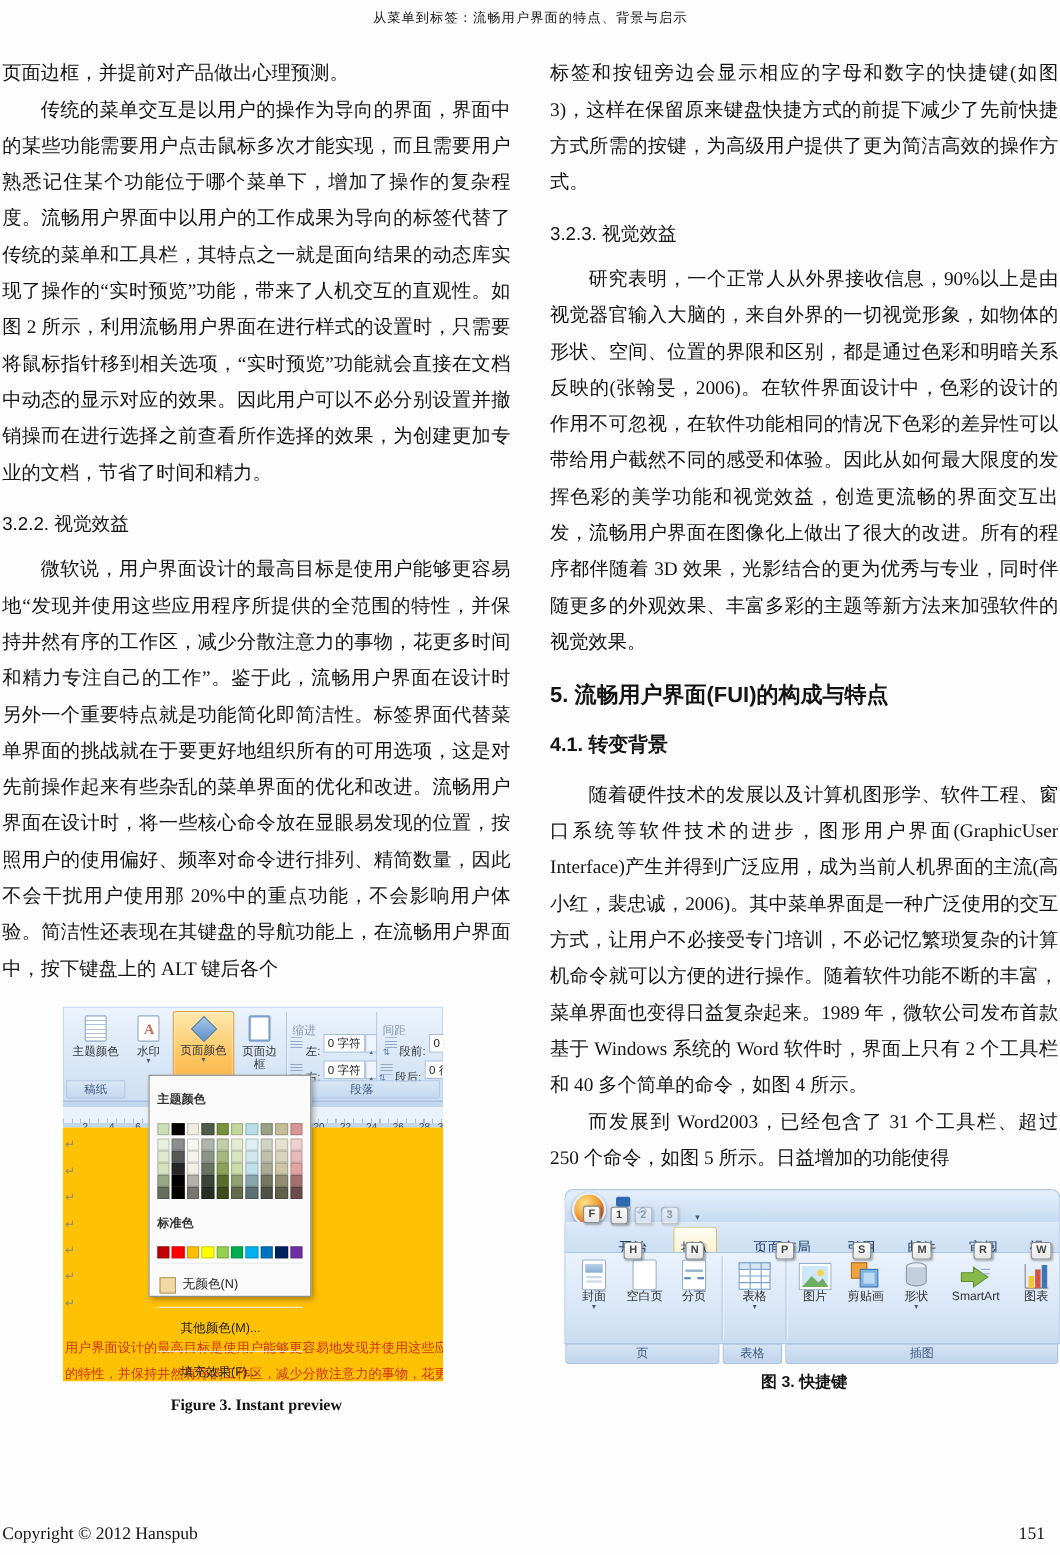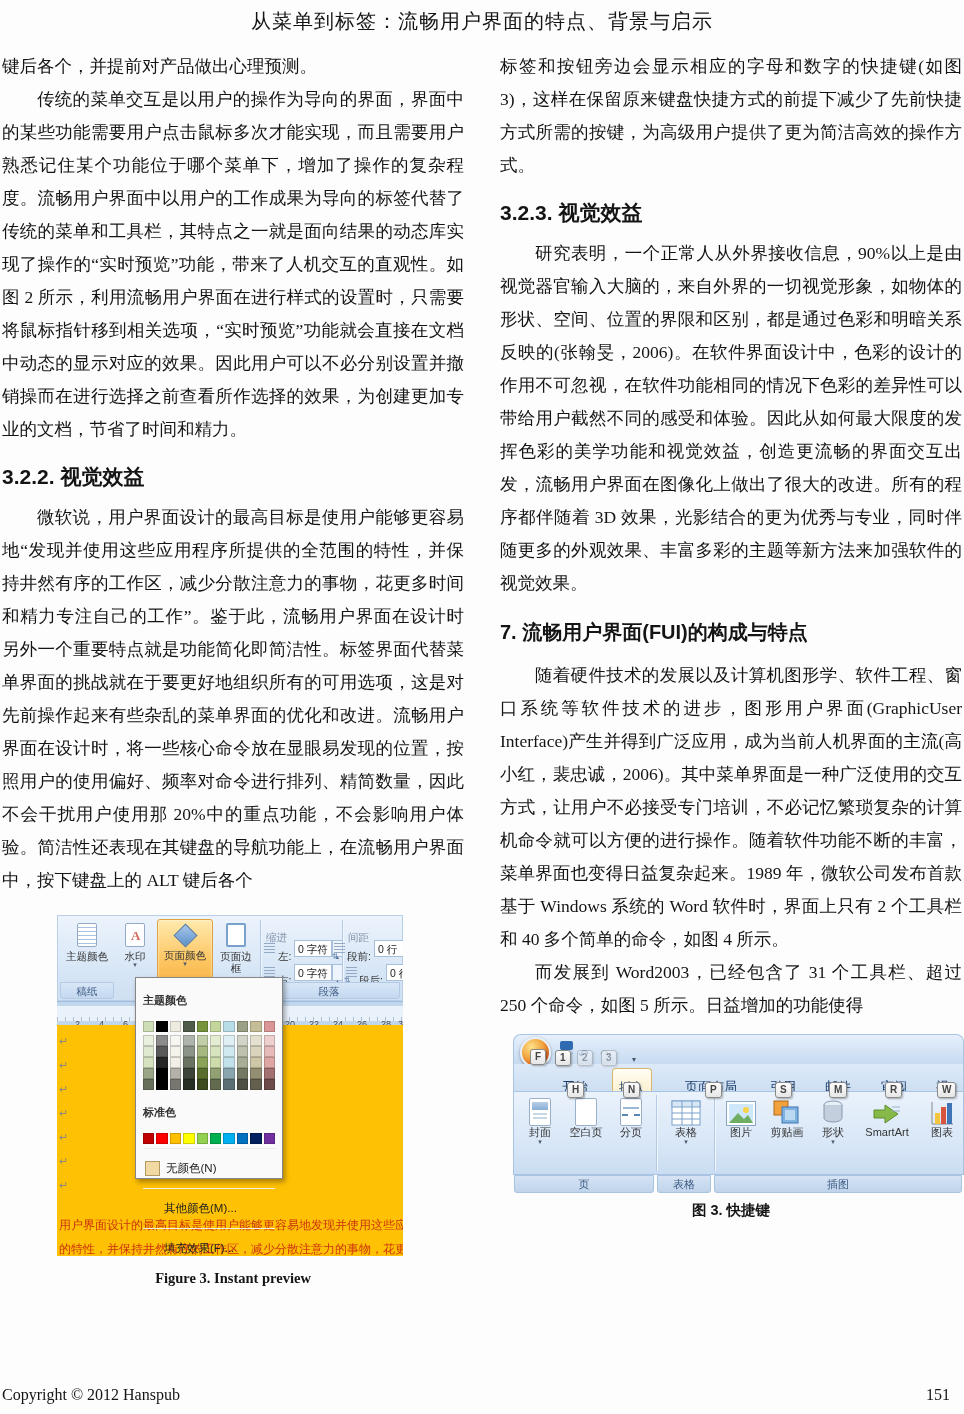--- a/index.html
+++ b/index.html
@@ -1,25 +1,25 @@
 <!DOCTYPE html>
 <html><head>
 <meta charset="utf-8">
 <style>
   html,body{margin:0;padding:0;background:#888;}
   .page{position:relative;width:964px;height:1414px;background:#fdfdfd;margin:0 auto;
         font-family:"Liberation Serif",serif;color:#141414;overflow:hidden;}
   .header{position:absolute;top:8px;left:0;width:100%;text-align:center;
-          font-size:20px;letter-spacing:1px;}
+          font-size:12px;letter-spacing:1px;}
   .col{position:absolute;top:50px;width:462px;font-size:17.5px;line-height:33px;
        text-align:justify;}
   .colL{left:2px;} .colR{left:500px;}
   .col p{margin:0;text-indent:2em;}
   .col p.cont{text-indent:0;}
-  .h-sub{font-family:"Liberation Sans",sans-serif;font-size:21px;font-weight:bold;margin:14px 0 8px;}
+  .h-sub{font-family:"Liberation Sans",sans-serif;font-size:17px;font-weight:normal;margin:14px 0 8px;}
   .h-main{font-family:"Liberation Sans",sans-serif;font-size:20px;font-weight:bold;margin:16px 0 10px;}
   .h-sub2{font-family:"Liberation Sans",sans-serif;font-size:18px;font-weight:bold;margin:12px 0 12px;}
   .cap{text-align:center;font-weight:bold;font-size:14.5px;line-height:20px;}
   .cap.en{margin-top:12px;}
   .cap.zh{margin-top:2px;font-family:"Liberation Sans",sans-serif;}
 
   
   .fig2{position:relative;width:346px;height:341px;margin:18px 0 0 55px;overflow:hidden;
         font-family:"Liberation Sans",sans-serif;}
   .f2-ribbon{position:absolute;top:0;left:0;right:0;height:86px;
@@ -128,21 +128,21 @@
   .footer-l{position:absolute;left:2px;bottom:10px;font-size:16px;}
   .footer-r{position:absolute;right:14px;bottom:10px;font-size:16px;}
 </style>
 </head>
 <body>
 
 <div class="page">
   <div class="header">从菜单到标签：流畅用户界面的特点、背景与启示</div>
 
   <div class="col colL">
-    <p class="cont">键后各个，并提前对产品做出心理预测。</p>
+    <p class="cont">页面边框，并提前对产品做出心理预测。</p>
     <p>传统的菜单交互是以用户的操作为导向的界面，界面中的某些功能需要用户点击鼠标多次才能实现，而且需要用户熟悉记住某个功能位于哪个菜单下，增加了操作的复杂程度。流畅用户界面中以用户的工作成果为导向的标签代替了传统的菜单和工具栏，其特点之一就是面向结果的动态库实现了操作的“实时预览”功能，带来了人机交互的直观性。如图 2 所示，利用流畅用户界面在进行样式的设置时，只需要将鼠标指针移到相关选项，“实时预览”功能就会直接在文档中动态的显示对应的效果。因此用户可以不必分别设置并撤销操而在进行选择之前查看所作选择的效果，为创建更加专业的文档，节省了时间和精力。</p>
     <div class="h-sub">3.2.2. 视觉效益</div>
     <p>微软说，用户界面设计的最高目标是使用户能够更容易地“发现并使用这些应用程序所提供的全范围的特性，并保持井然有序的工作区，减少分散注意力的事物，花更多时间和精力专注自己的工作”。鉴于此，流畅用户界面在设计时另外一个重要特点就是功能简化即简洁性。标签界面代替菜单界面的挑战就在于要更好地组织所有的可用选项，这是对先前操作起来有些杂乱的菜单界面的优化和改进。流畅用户界面在设计时，将一些核心命令放在显眼易发现的位置，按照用户的使用偏好、频率对命令进行排列、精简数量，因此不会干扰用户使用那 20%中的重点功能，不会影响用户体验。简洁性还表现在其键盘的导航功能上，在流畅用户界面中，按下键盘上的 ALT 键后各个</p>
 
     <div class="fig2">
       <div class="f2-ribbon">
         <div class="f2-btn" style="left:5px;width:48px;">
           <span class="pg ic-lined"></span>
           <span class="bl">主题颜色</span>
         </div>
@@ -171,21 +171,21 @@
         </div>
         <div class="f2-row" style="left:206px;top:48px;width:78px;">
           <span class="mini" style="left:0;"></span>
           <span style="position:absolute;left:14px;">右:</span>
           <span class="vbox" style="left:30px;width:38px;">0 字符</span>
           <span class="spin" style="left:68px;"></span>
         </div>
         <div class="f2-sep" style="left:284px;"></div>
 
         <div class="f2-grouptitle" style="left:290px;">间距</div>
-        <div class="f2-row" style="left:276px;top:24px;width:58px;">
+        <div class="f2-row" style="left:292px;top:24px;width:58px;">
           <span class="mini sp" style="left:0;"></span>
           <span style="position:absolute;left:13px;">段前:</span>
           <span class="vbox" style="left:40px;width:30px;">0 行</span>
         </div>
         <div class="f2-row" style="left:288px;top:48px;width:58px;">
           <span class="mini sp" style="left:0;"></span>
           <span style="position:absolute;left:13px;">段后:</span>
           <span class="vbox" style="left:40px;width:30px;">0 行</span>
         </div>
 
@@ -311,21 +311,22 @@
       </div>
     </div>
 
     <div class="cap en">Figure 3. Instant preview</div>
   </div>
 
   <div class="col colR">
     <p class="cont">标签和按钮旁边会显示相应的字母和数字的快捷键(如图 3)，这样在保留原来键盘快捷方式的前提下减少了先前快捷方式所需的按键，为高级用户提供了更为简洁高效的操作方式。</p>
     <div class="h-sub">3.2.3. 视觉效益</div>
     <p>研究表明，一个正常人从外界接收信息，90%以上是由视觉器官输入大脑的，来自外界的一切视觉形象，如物体的形状、空间、位置的界限和区别，都是通过色彩和明暗关系反映的(张翰旻，2006)。在软件界面设计中，色彩的设计的作用不可忽视，在软件功能相同的情况下色彩的差异性可以带给用户截然不同的感受和体验。因此从如何最大限度的发挥色彩的美学功能和视觉效益，创造更流畅的界面交互出发，流畅用户界面在图像化上做出了很大的改进。所有的程序都伴随着 3D 效果，光影结合的更为优秀与专业，同时伴随更多的外观效果、丰富多彩的主题等新方法来加强软件的视觉效果。</p>
-    <div class="h-main">7. 流畅用户界面(FUI)的构成与特点</div>
+    <div class="h-main">5. 流畅用户界面(FUI)的构成与特点</div>
+    <div class="h-sub2">4.1. 转变背景</div>
     <p>随着硬件技术的发展以及计算机图形学、软件工程、窗口系统等软件技术的进步，图形用户界面(GraphicUser Interface)产生并得到广泛应用，成为当前人机界面的主流(高小红，裴忠诚，2006)。其中菜单界面是一种广泛使用的交互方式，让用户不必接受专门培训，不必记忆繁琐复杂的计算机命令就可以方便的进行操作。随着软件功能不断的丰富，菜单界面也变得日益复杂起来。1989 年，微软公司发布首款基于 Windows 系统的 Word 软件时，界面上只有 2 个工具栏和 40 多个简单的命令，如图 4 所示。</p>
     <p>而发展到 Word2003，已经包含了 31 个工具栏、超过 250 个命令，如图 5 所示。日益增加的功能使得</p>
 
     <div class="fig3">
       <div class="f3-top">
         <div class="orb"></div>
         <span class="qat-save"></span>
         <span class="qat-g undo" style="left:64px;"></span>
         <span class="qat-g redo" style="left:86px;"></span>
         <span class="qat-car"></span>

